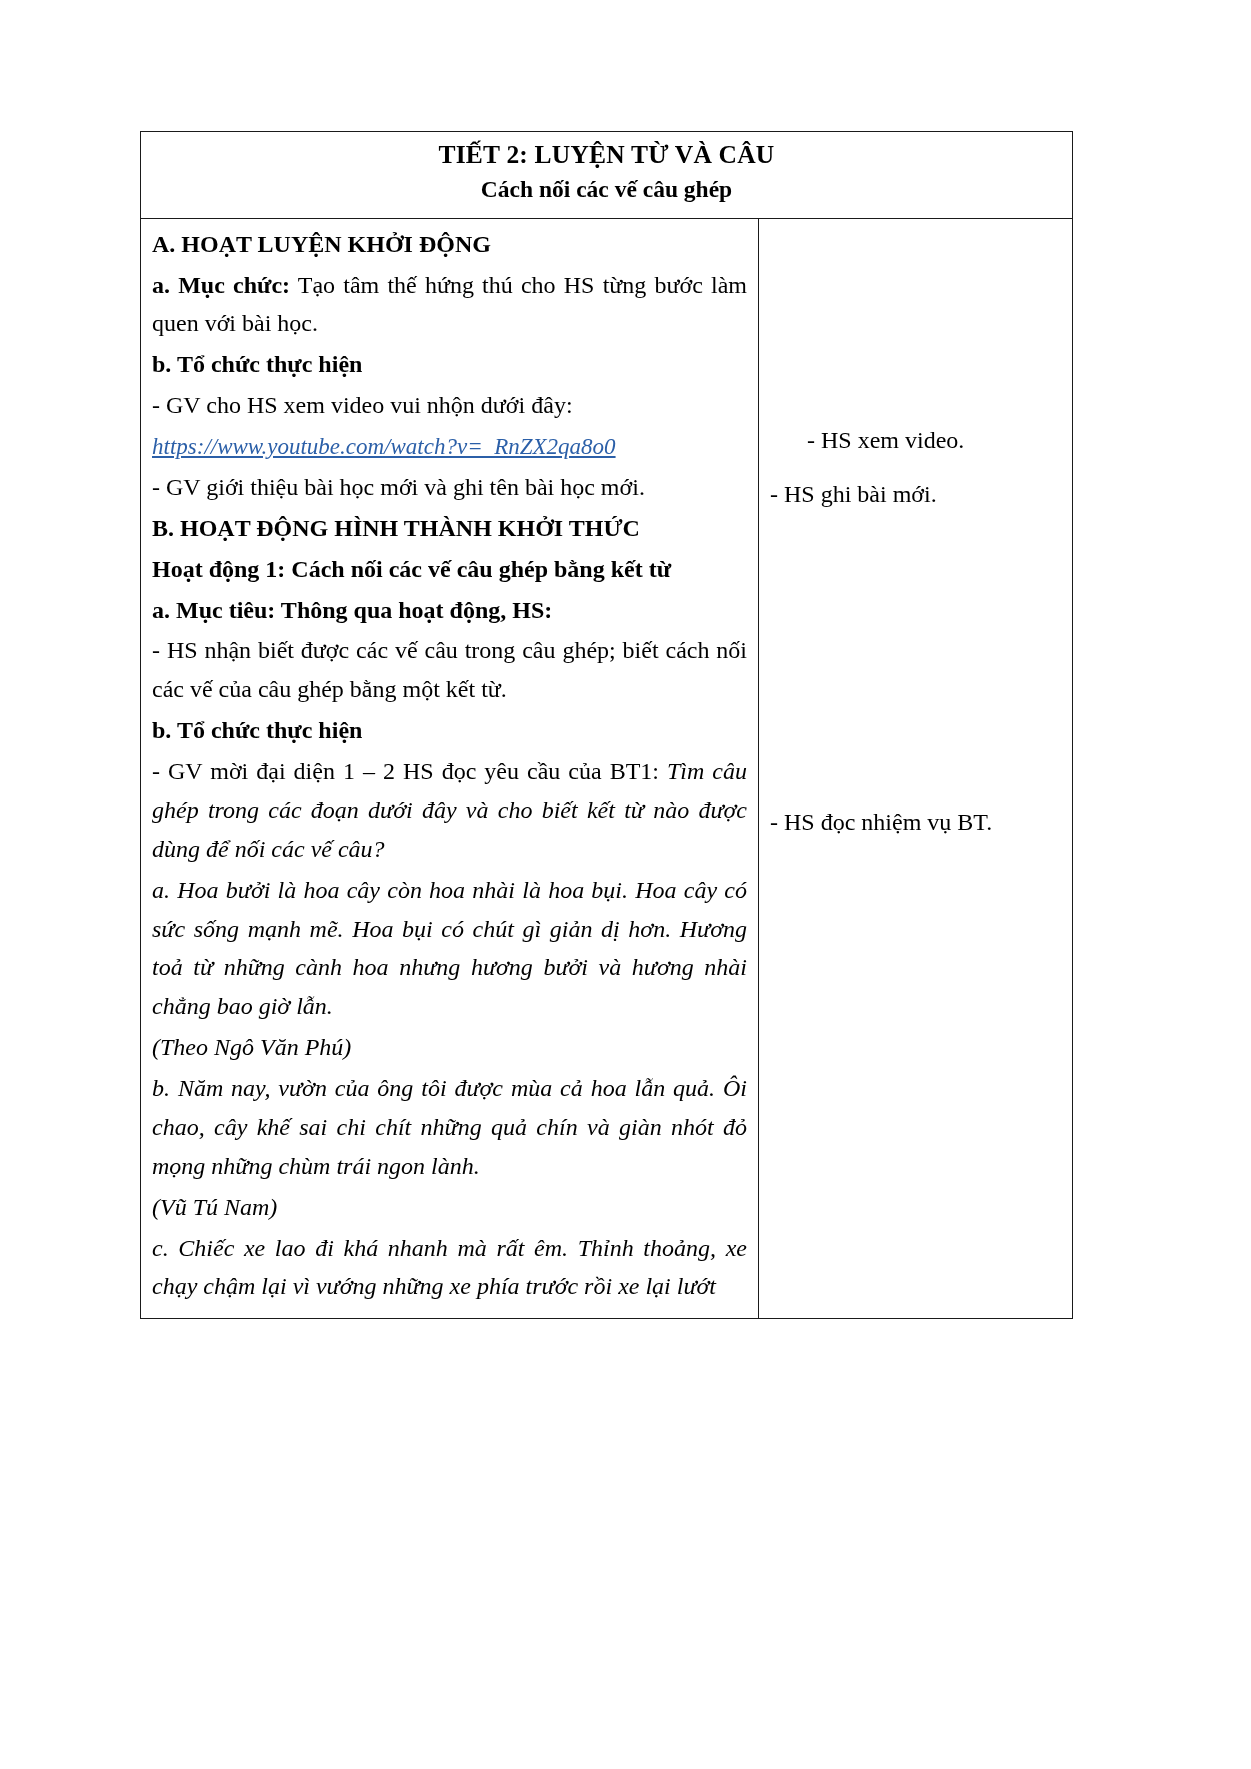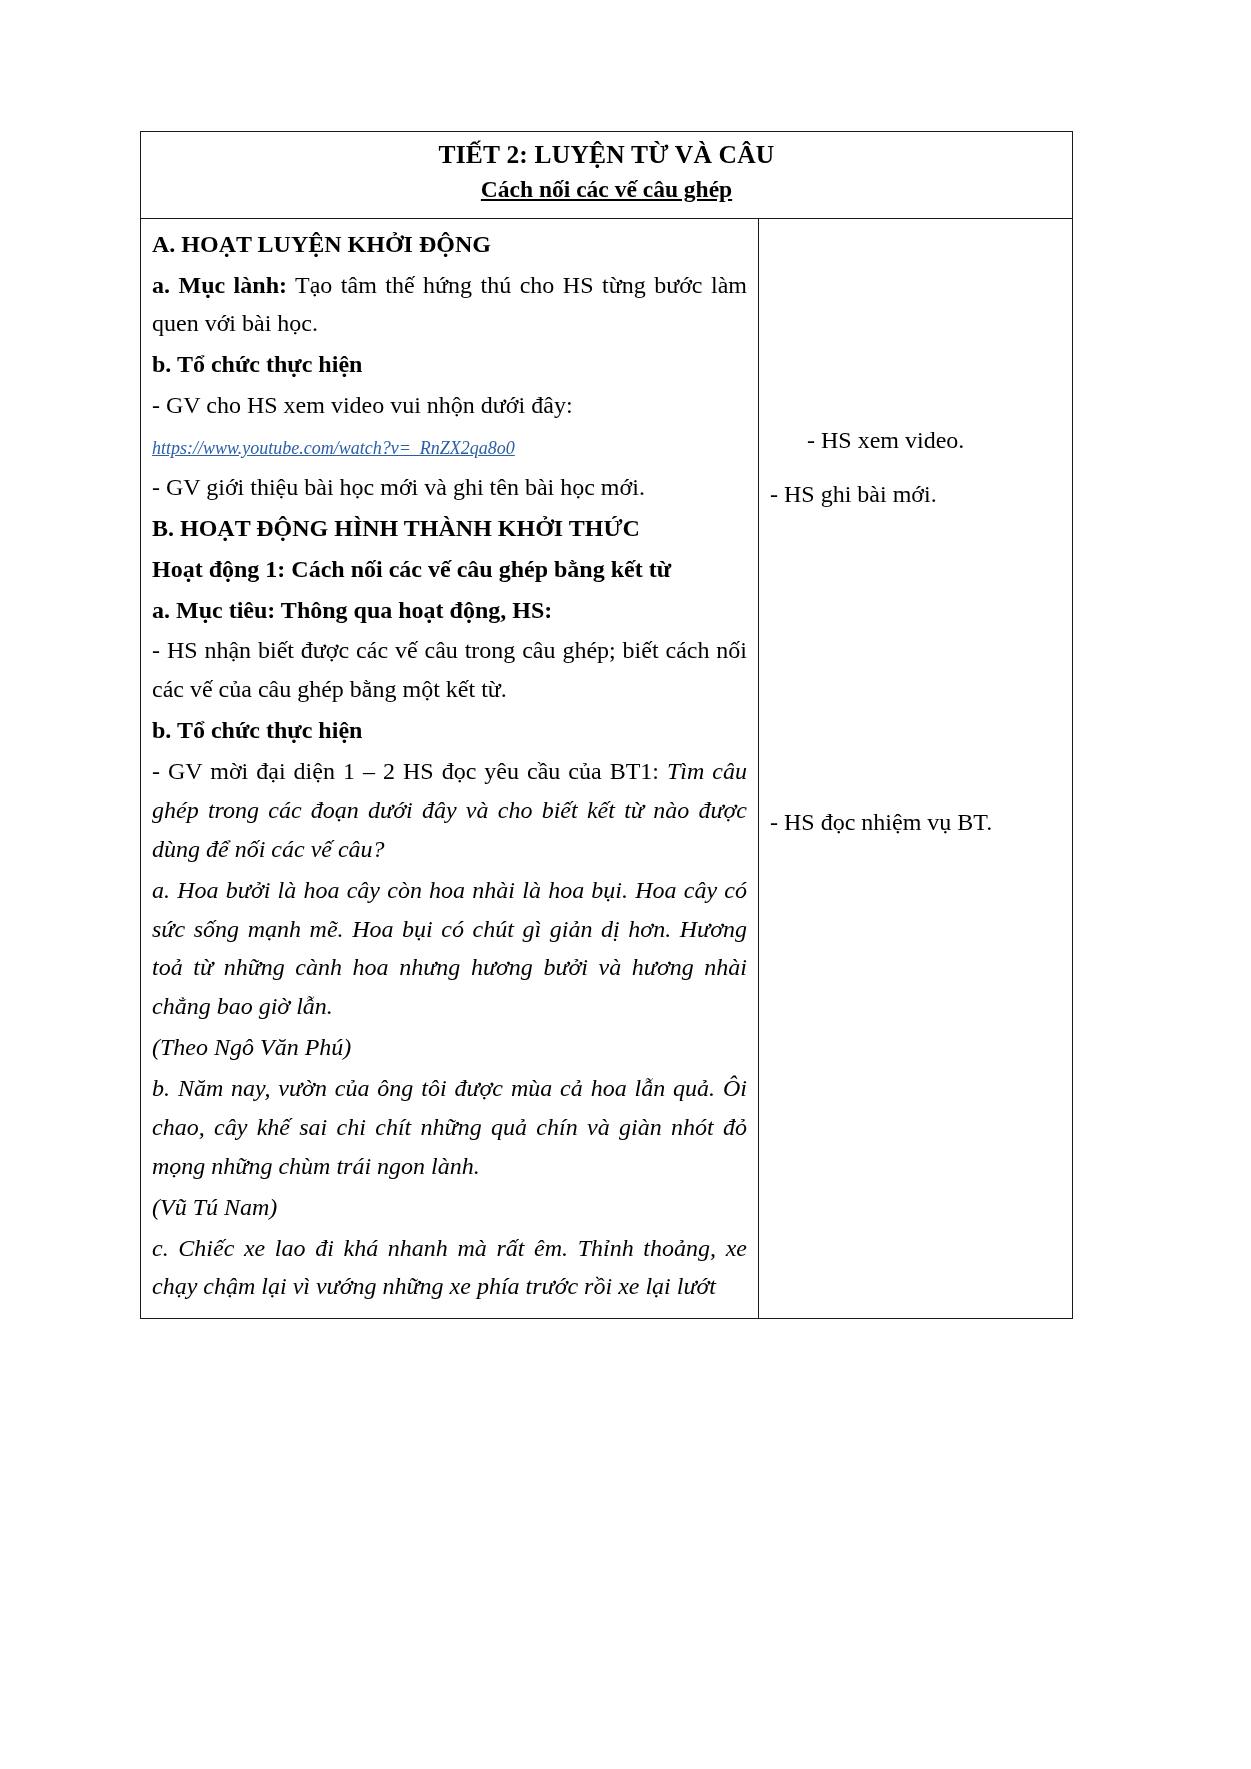--- a/index.html
+++ b/index.html
@@ -45,41 +45,40 @@
   .title-main {
     font-weight: bold;
     font-size: 25.5px;
     letter-spacing: 0.2px;
     line-height: 1.35;
   }
   .title-sub {
     font-weight: bold;
     font-size: 23.5px;
     line-height: 1.5;
-    text-decoration: underline;
   }
 
   p {
     margin: 0;
     font-size: 24px;
     line-height: 1.62;
   }
   .body-cell > p { margin-bottom: 2px; }
 
   .bold     { font-weight: bold; }
   .ital     { font-style: italic; }
   .justify  { text-align: justify; text-align-last: left; }
   .right    { text-align: left; }
   .lead-bold { font-weight: bold; }
 
   .link {
     color: #2b5fa8;
     text-decoration: underline;
     font-style: italic;
-    font-size: 18px;
+    font-size: 23px;
     word-break: break-all;
     cursor: pointer;
   }
   .rcell p { font-size: 24px; line-height: 1.6; }
   .spacer-lg { height: 16px; }
   .pad-top-a { padding-top: 196px; margin-left: 37px; }
   .pad-top-b { padding-top: 290px; }
 </style>
 </head>
 <body>
@@ -99,21 +98,21 @@
           <p class="title-sub">Cách nối các vế câu ghép</p>
         </td>
       </tr>
 
       <tr>
 
         <td class="body-cell">
 
           <p class="bold">A. HOẠT LUYỆN KHỞI ĐỘNG</p>
 
-          <p class="justify"><span class="lead-bold">a. Mục lành:</span><span> Tạo tâm thế hứng thú cho HS từng bước làm quen với bài học.</span></p>
+          <p class="justify"><span class="lead-bold">a. Mục chức:</span><span> Tạo tâm thế hứng thú cho HS từng bước làm quen với bài học.</span></p>
 
           <p class="bold">b. Tổ chức thực hiện</p>
 
           <p>- GV cho HS xem video vui nhộn dưới đây:</p>
 
           <p><span class="link">https://www.youtube.com/watch?v=_RnZX2qa8o0</span></p>
 
           <p>- GV giới thiệu bài học mới và ghi tên bài học mới.</p>
 
           <p class="bold">B. HOẠT ĐỘNG HÌNH THÀNH KHỞI THỨC</p>

